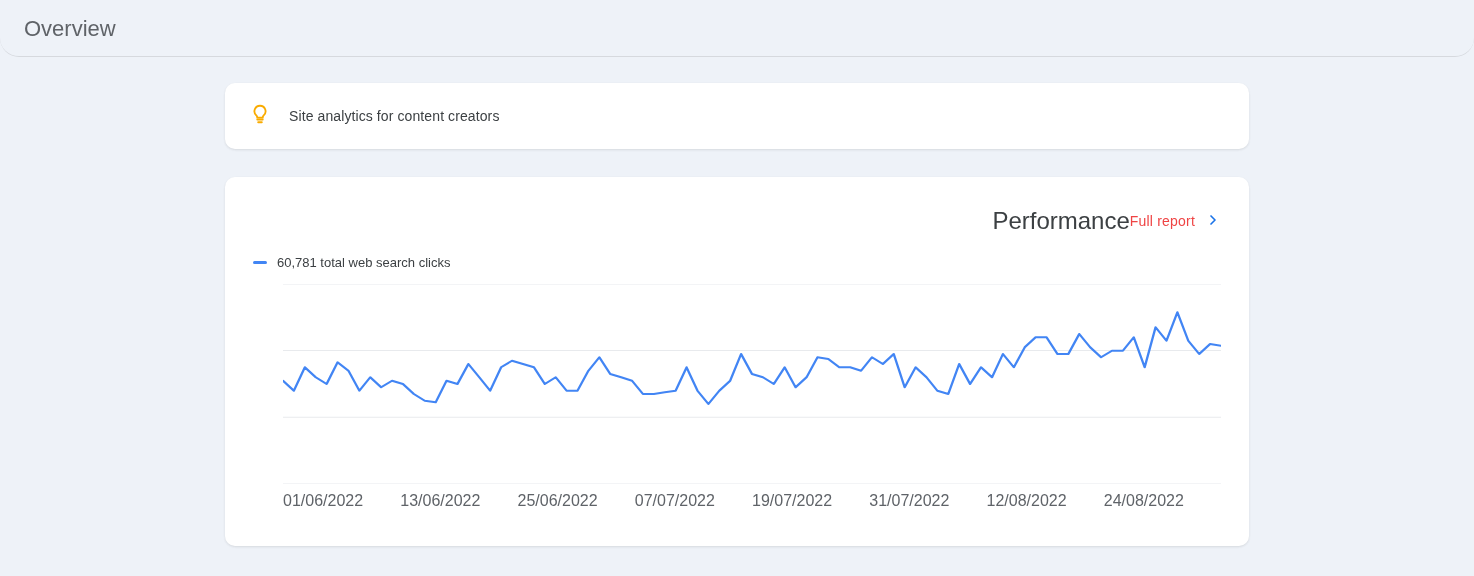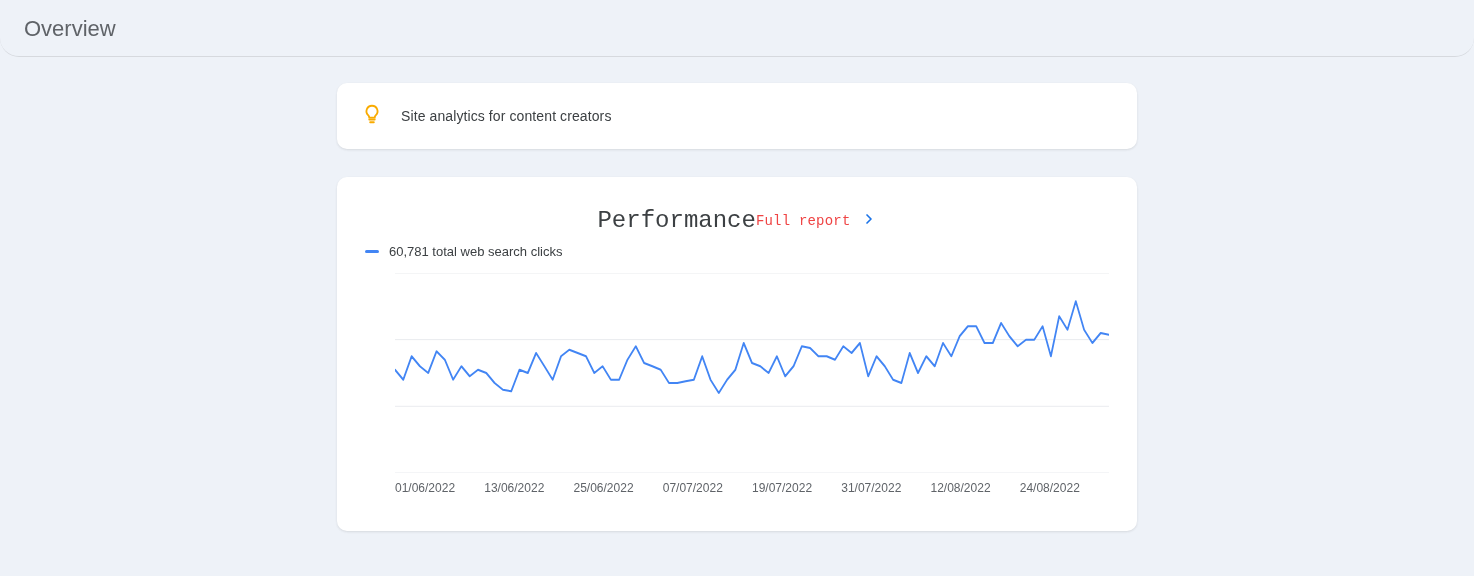--- a/index.html
+++ b/index.html
@@ -16,21 +16,21 @@
     font-size: 22px;
     color: #5f6368;
     border-radius: 19px;
   }
   .content-wrap {
     padding: 26px 0 24px 0;
     display: flex;
     justify-content: center;
   }
   .content-col {
-    width: 800px;
+    width: 1024px;
   }
   .card {
     background: #fff;
     border-radius: 10px;
     box-shadow: 0 1px 2px rgba(60,64,67,.08), 0 1px 3px rgba(60,64,67,.06);
   }
   .insight-card {
     display: flex;
     align-items: center;
     justify-content: space-between;
@@ -55,23 +55,22 @@
     font-size: 14px;
     letter-spacing: .2px;
     cursor: pointer;
   }
   .perf-card {
     padding: 30px 28px 36px 28px;
   }
   .perf-header {
     display: flex;
     align-items: center;
-    justify-content: center;
-    margin-bottom: 10px;
-    font-family: Liberation Mono, monospace;
+    justify-content: flex-end;
+    margin-bottom: 20px;
   }
   .perf-title {
     font-size: 24px;
     color: #3c4043;
     font-weight: 400;
   }
   .full-report {
     color: #ef4444;
     display: flex;
     align-items: center;
@@ -115,21 +114,21 @@
     color: #5f6368;
   }
   .y-label {
     position: absolute;
     right: 0;
     transform: translateY(-50%);
   }
   .x-labels {
     display: flex;
     margin-left: 30px;
-    font-size: 12px;
+    font-size: 16px;
     color: #5f6368;
   }
   .x-label {
     flex: 1;
   }
   svg.plot {
     position: absolute;
     left: 0;
     top: 0;
     width: 100%;

